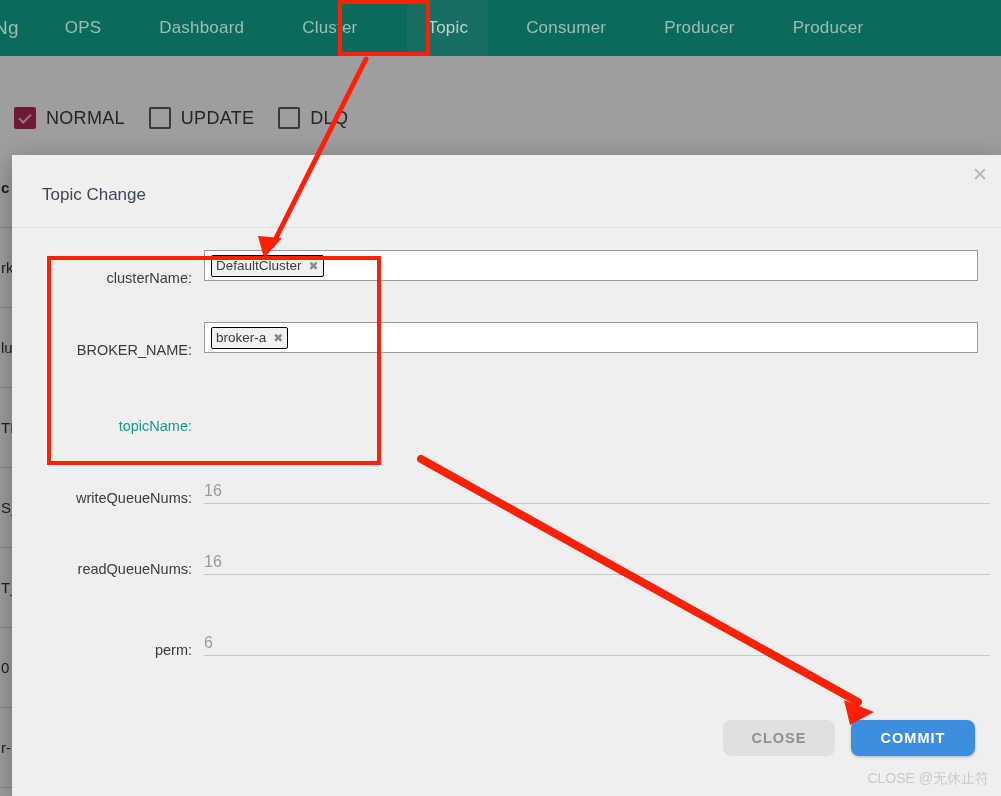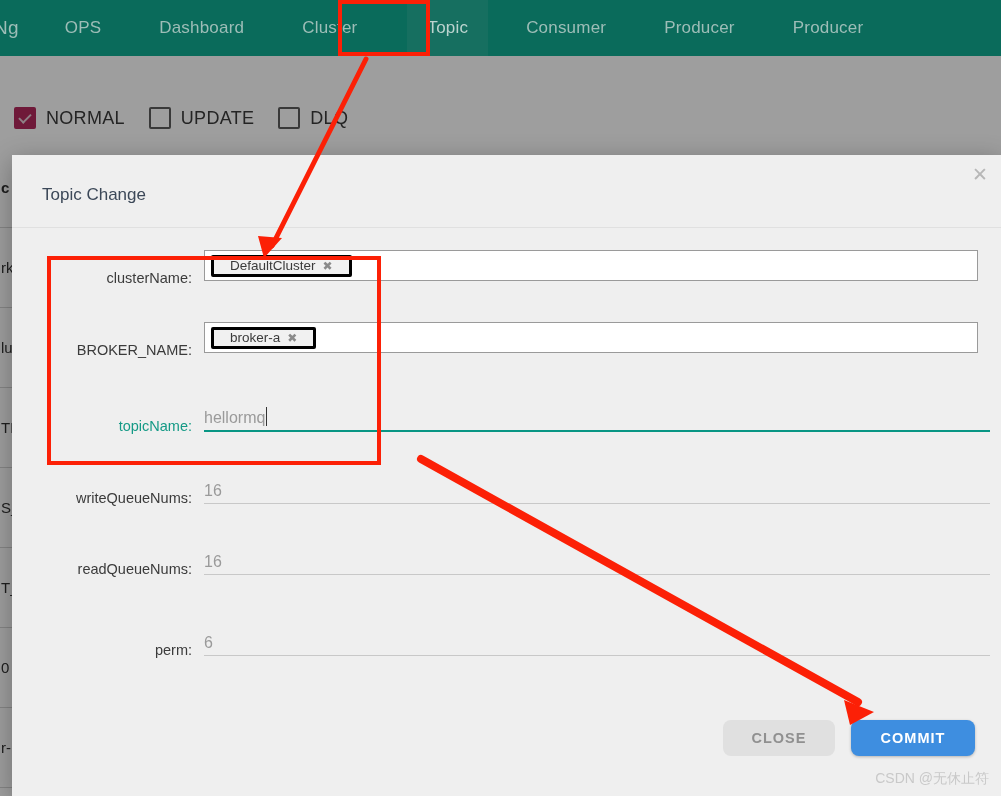--- a/index.html
+++ b/index.html
@@ -172,25 +172,25 @@
   
   .chip-input {
     height: 31px;
     background: #ffffff;
     border: 1px solid #9a9a9a;
     display: flex; align-items: center;
     padding-left: 6px;
   }
   .chip {
     background: #f1f1f1;
-    border: 3px solid #000000;
+    border: 1px solid #000000;
     border-radius: 2px;
     height: 22px;
     display: flex; align-items: center;
-    padding: 0 16px;
+    padding: 0 4px;
     font-size: 13.5px;
     color: #3b3b3b;
   }
   .chip-x {
     margin-left: 7px;
     color: #8a8a8a;
     font-size: 12px;
     cursor: pointer;
   }
 
@@ -318,26 +318,20 @@
             <span class="chip">
               <span>broker-a</span>
               <span class="chip-x">✖</span>
             </span>
           </div>
         </div>
       </div>
 
       <div class="form-row" style="top:148px">
         <div class="form-label accent">topicName:</div>
-        <div class="form-control" style="top:22px;width:786px">
-          <div class="uline focused">
-              <span>hellormq</span>
-              <span class="caret"></span>
-            </div>
-        </div>
       </div>
 
       <div class="form-row" style="top:220px">
         <div class="form-label">writeQueueNums:</div>
         <div class="form-control" style="top:22px;width:786px">
           <div class="uline">16</div>
         </div>
       </div>
 
       <div class="form-row" style="top:291px">
@@ -371,21 +365,21 @@
       <line x1="366" y1="59" x2="272" y2="246" stroke="#fc2006" stroke-width="5" stroke-linecap="round"></line>
       <polygon points="264,258 282,238 258,236" fill="#fc2006"></polygon>
     </g>
 
     <g>
       <line x1="421" y1="459" x2="858" y2="702" stroke="#fc2006" stroke-width="8" stroke-linecap="round"></line>
       <polygon points="874,712 844,700 850,725" fill="#fc2006"></polygon>
     </g>
   </svg>
 
-  <div class="watermark">CSDN @无休止符</div>
+  <div class="watermark">CLOSE @无休止符</div>
 
   <div class="navbar">
     <div class="nav-item nav-brand">Ng</div>
     <div class="nav-item nav-gap-a">OPS</div>
     <div class="nav-item nav-gap-b">Dashboard</div>
     <div class="nav-item nav-gap-b">Cluster</div>
     <div class="nav-item active nav-gap-b" style="padding:0 20px">Topic</div>
     <div class="nav-item nav-gap-a">Consumer</div>
     <div class="nav-item nav-gap-b">Producer</div>
     <div class="nav-item nav-gap-b">Producer</div>

